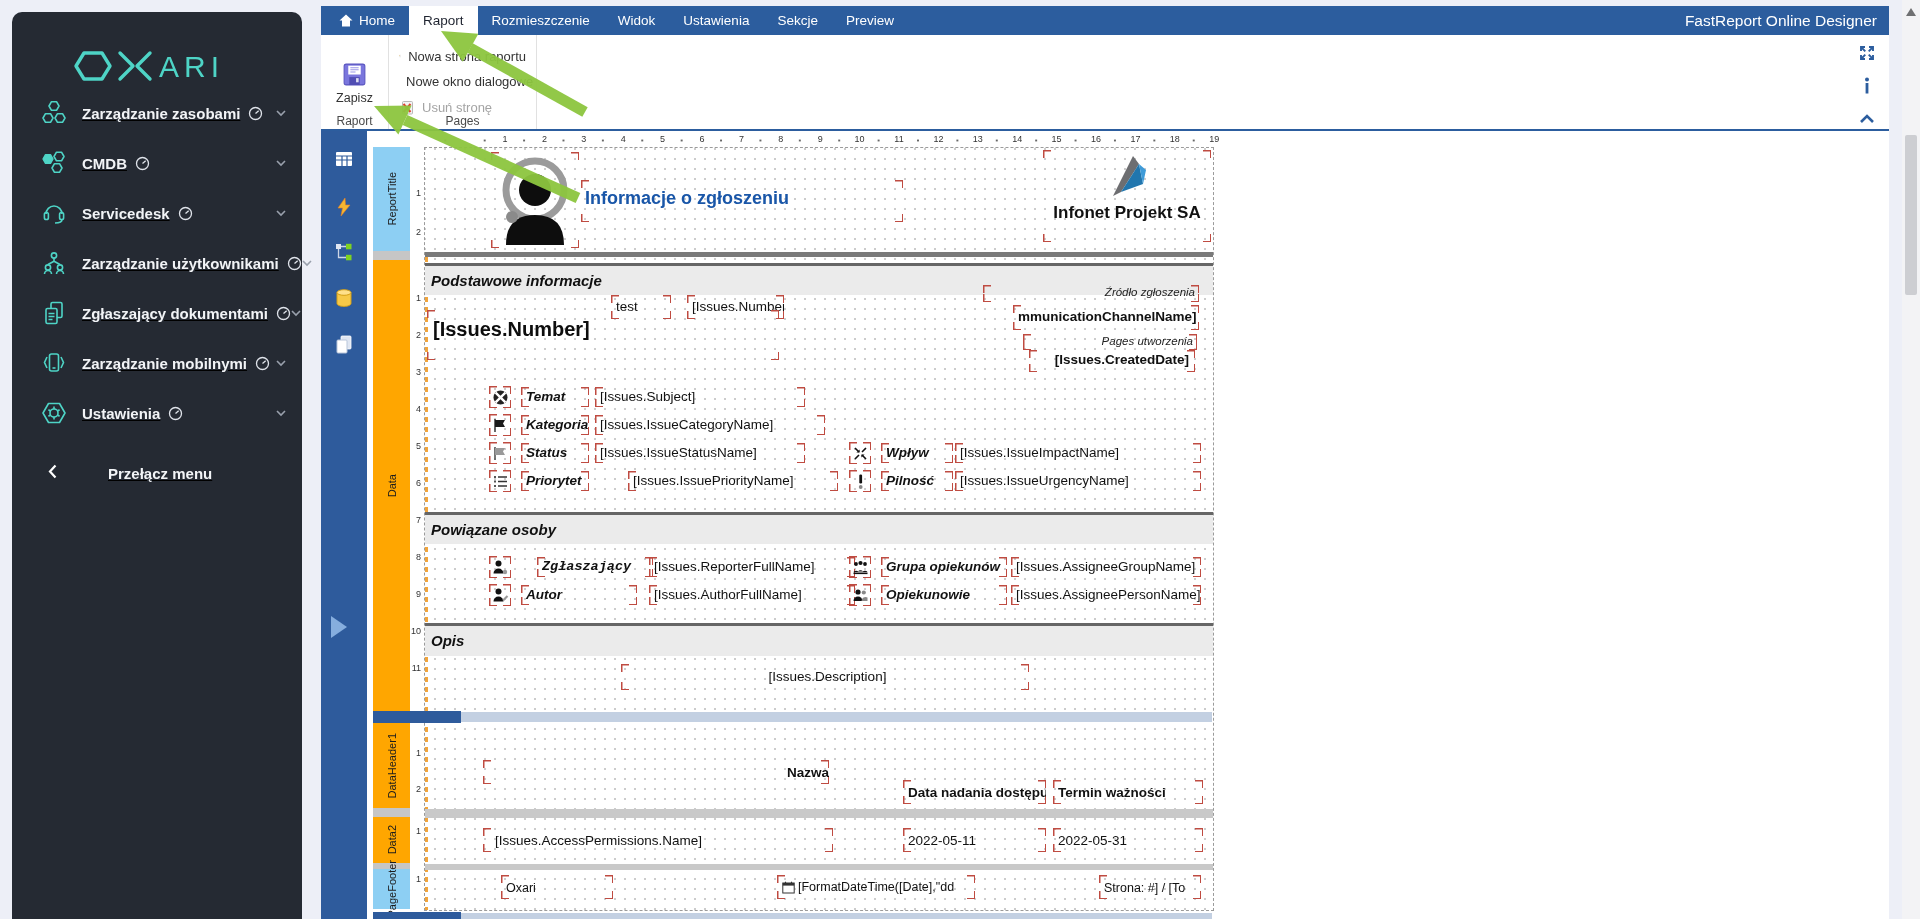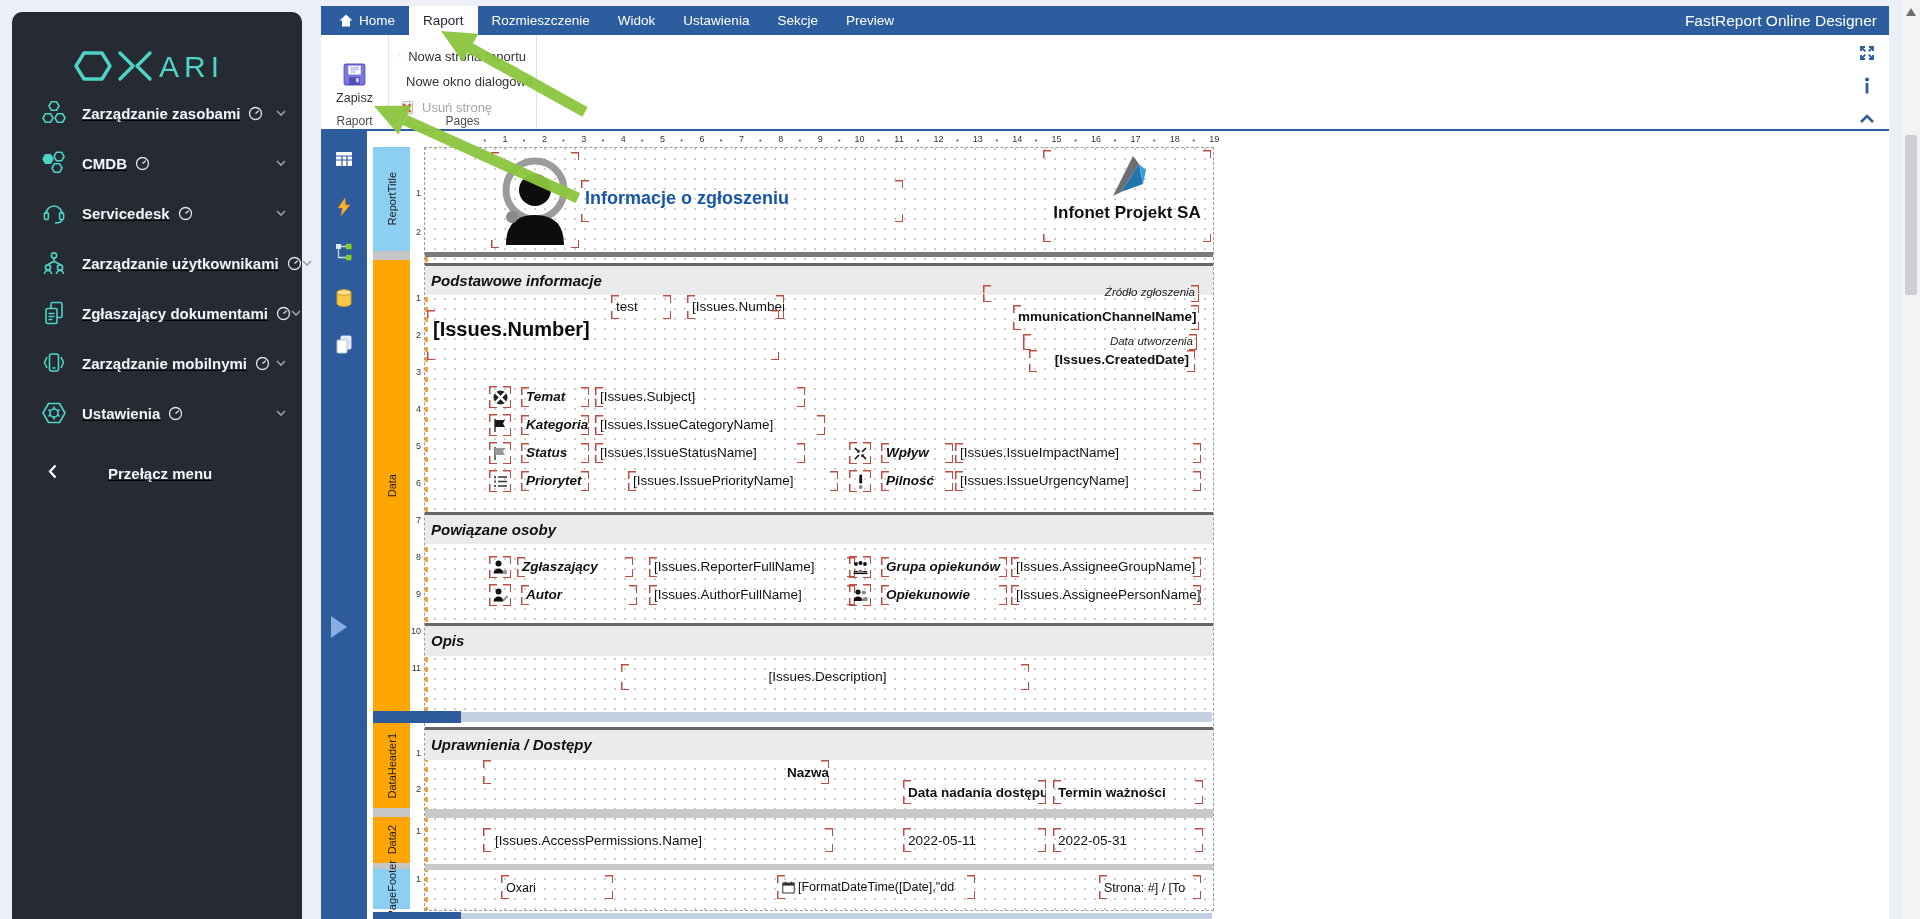--- a/index.html
+++ b/index.html
@@ -486,21 +486,21 @@
       <div class="sel" style="left:558px;top:137px;width:216px;height:17px;">
         <div class="caps">Źródło zgłoszenia</div>
         </div>
       <div class="sel" style="left:588px;top:157px;width:186px;height:25px;">
         <div class="txt boldv" style="padding-top:2px;">mmunicationChannelName]</div>
         </div>
       <div class="sel" style="left:2px;top:162px;width:352px;height:50px;">
         <div class="bigno">[Issues.Number]</div>
         </div>
       <div class="sel" style="left:598px;top:186px;width:174px;height:16px;">
-        <div class="caps">Data utworzenia</div>
+        <div class="caps">Pages utworzenia</div>
         </div>
       <div class="sel" style="left:604px;top:202px;width:166px;height:22px;">
         <div class="txt boldv" style="text-align:right;padding-right:6px;">[Issues.CreatedDate]</div>
         </div>
 
       <div class="sel icell" style="left:64px;top:238px;width:22px;height:22px;">
         <svg width="17" height="17" viewBox="0 0 17 17">
             <circle cx="8.5" cy="8.5" r="7" fill="#222"></circle>
             <path d="M3.6 3.6 13.4 13.4M13.4 3.6 3.6 13.4" stroke="#fff" stroke-width="2.4"></path>
           </svg>
@@ -583,21 +583,21 @@
       <div class="secbar" style="top:364px;height:32px;">
         <div class="sectitle">Powiązane osoby</div>
       </div>
       <div class="sel icell" style="left:64px;top:408px;width:22px;height:22px;">
         <svg width="17" height="17" viewBox="0 0 17 17">
             <circle cx="6.5" cy="4.5" r="3" fill="#111"></circle>
             <path d="M1.5 14.5a5 5 0 0 1 10 0Z" fill="#111"></path>
             <circle cx="13" cy="13" r="2.2" fill="#999"></circle>
           </svg>
         </div>
-      <div class="sel" style="left:92px;top:409px;width:116px;height:20px;">
+      <div class="sel" style="left:112px;top:409px;width:116px;height:20px;font-family:Liberation Mono, monospace;">
         <div class="txt lblx">Zgłaszający</div>
         </div>
       <div class="sel" style="left:224px;top:409px;width:206px;height:20px;">
         <div class="txt">[Issues.ReporterFullName]</div>
         </div>
       <div class="sel icell" style="left:424px;top:408px;width:22px;height:22px;">
         <svg width="17" height="17" viewBox="0 0 17 17">
             <circle cx="4" cy="5" r="1.9" fill="#111"></circle>
             <circle cx="8.5" cy="4" r="2.1" fill="#111"></circle>
             <circle cx="13" cy="5" r="1.9" fill="#111"></circle>
@@ -640,23 +640,20 @@
         <div class="txt">[Issues.AssigneePersonName]</div>
         </div>
 
       <div class="secbar" style="top:475px;height:33px;">
         <div class="sectitle">Opis</div>
       </div>
       <div class="sel" style="left:196px;top:516px;width:408px;height:26px;">
         <div class="txt" style="text-align:center;padding-top:3px;">[Issues.Description]</div>
         </div>
 
-      <div class="secbar" style="top:579px;height:33px;">
-        <div class="sectitle">Uprawnienia / Dostępy</div>
-      </div>
       <div class="sel" style="left:58px;top:612px;width:346px;height:24px;text-align:right;">
         <div class="txt boldv" style="padding:3px 0 0 12px;">Nazwa</div>
         </div>
       <div class="sel" style="left:478px;top:632px;width:143px;height:24px;">
         <div class="txt boldv" style="padding-top:3px;">Data nadania dostępu</div>
         </div>
       <div class="sel" style="left:628px;top:632px;width:150px;height:24px;">
         <div class="txt boldv" style="padding-top:3px;">Termin ważności</div>
         </div>
 

